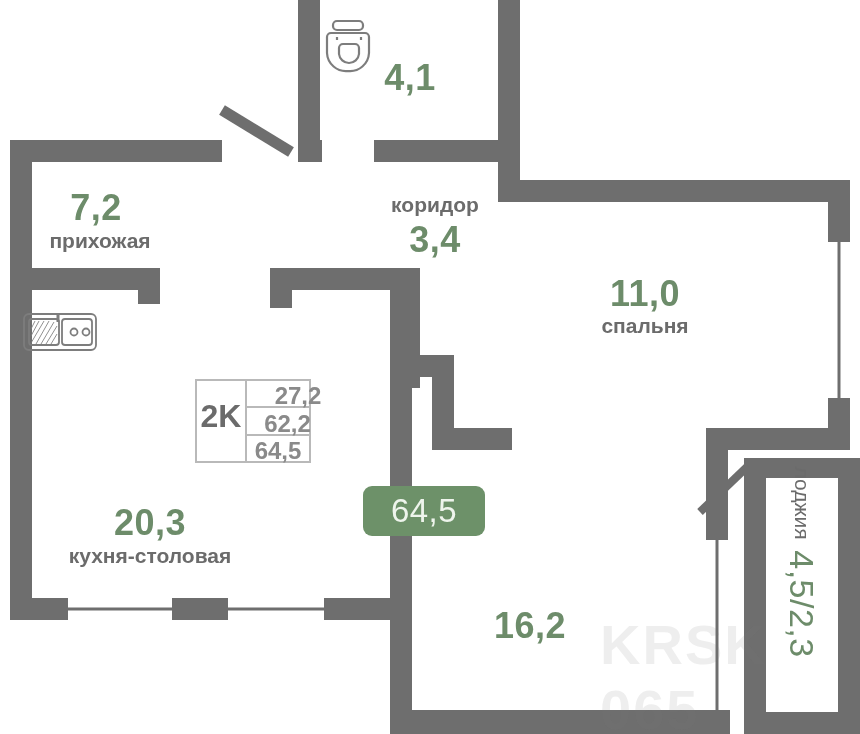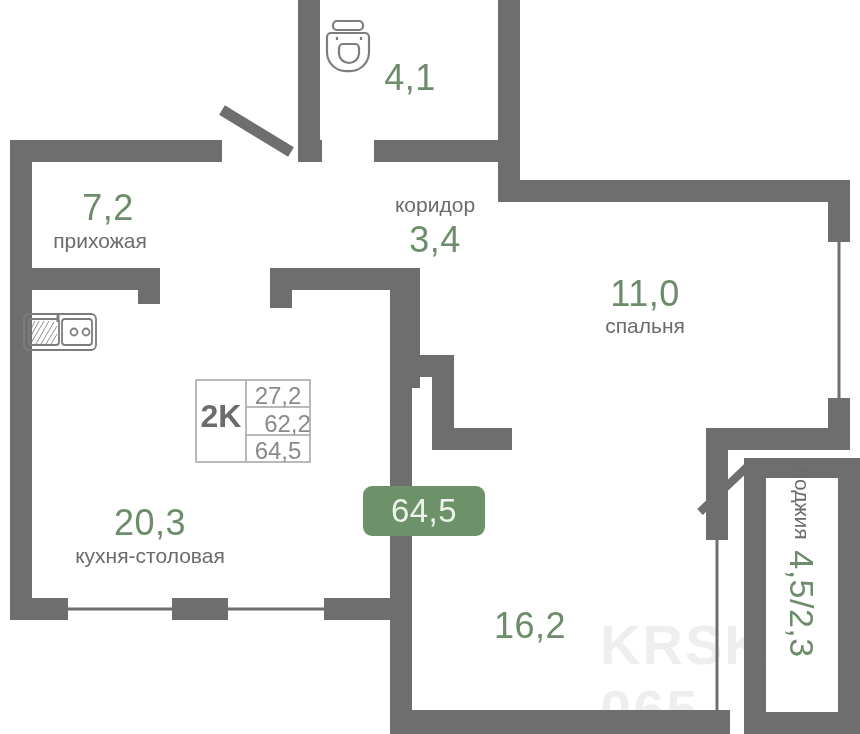--- a/index.html
+++ b/index.html
@@ -20,20 +20,21 @@
   #plan svg {
     position: absolute;
     left: 0;
     top: 0;
   }
   .lbl {
     position: absolute;
     text-align: center;
     white-space: nowrap;
     pointer-events: none;
+    font-weight: bold;
   }
   .area-num {
     color: #6d8c6a;
     font-size: 34px;
     line-height: 38px;
     letter-spacing: 0.5px;
   }
   .area-num.big { font-size: 36px; line-height: 40px; }
   .room-name {
     color: #6b6b6b;
@@ -193,27 +194,27 @@
       <rect x="196" y="380" width="114" height="82"></rect>
       <line x1="246" y1="380" x2="246" y2="462"></line>
       <line x1="246" y1="407" x2="310" y2="407"></line>
       <line x1="246" y1="435" x2="310" y2="435"></line>
     </g>
   </svg>
 
   <div class="wm" style="left:600px; top:612px;">KRSK 065</div>
 
   <div class="lbl" style="left:196px; top:398px; width:50px; font-size:32px; color:#6b6b6b; font-weight:bold;">2K</div>
-  <div class="lbl" style="left:246px; top:382px; width:64px; font-size:24px; color:#8a8a8a;">27,2</div>
+  <div class="lbl" style="left:246px; top:382px; width:64px; font-size:24px; color:#8a8a8a;padding-left:20px;">27,2</div>
   <div class="lbl" style="left:258px; top:410px; width:59px; font-size:24px; color:#8a8a8a;">62,2</div>
   <div class="lbl" style="left:246px; top:437px; width:64px; font-size:24px; color:#8a8a8a;">64,5</div>
 
   <div class="lbl area-num big" style="left:355px; top:58px; width:110px;">4,1</div>
 
-  <div class="lbl area-num big" style="left:28px; top:188px; width:160px;">7,2</div>
+  <div class="lbl area-num big" style="left:16px; top:188px; width:160px;">7,2</div>
   <div class="lbl room-name" style="left:20px; top:228px; width:160px;">прихожая</div>
 
   <div class="lbl room-name" style="left:355px; top:192px; width:160px;">коридор</div>
   <div class="lbl area-num big" style="left:355px; top:220px; width:160px;">3,4</div>
 
   <div class="lbl area-num big" style="left:560px; top:274px; width:170px;">11,0</div>
   <div class="lbl room-name" style="left:560px; top:313px; width:170px;">спальня</div>
 
   <div class="lbl area-num big" style="left:40px; top:503px; width:220px;">20,3</div>
   <div class="lbl room-name" style="left:40px; top:543px; width:220px;text-align:center;">кухня-столовая</div>

